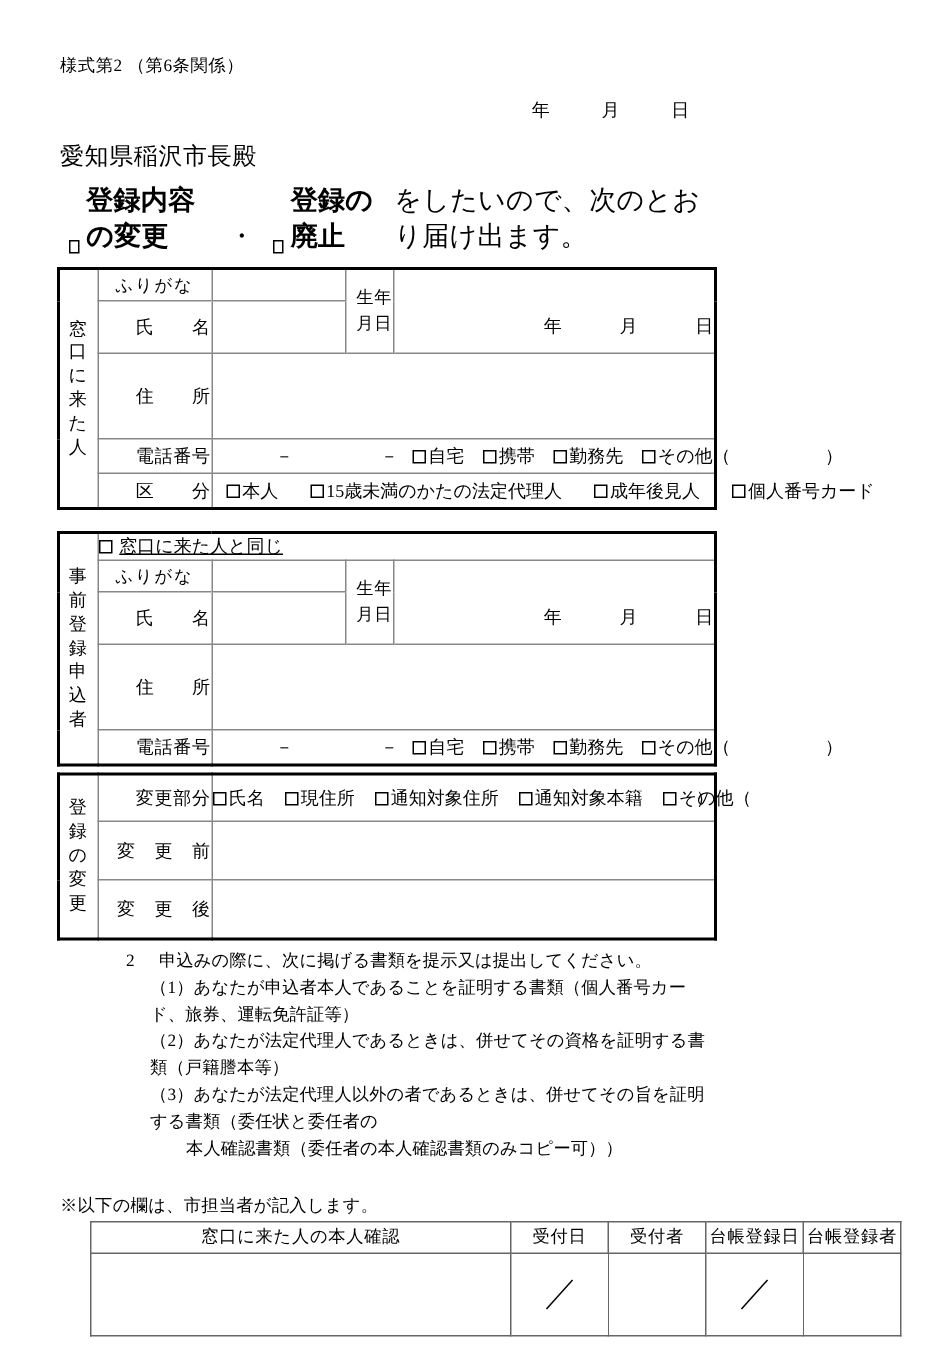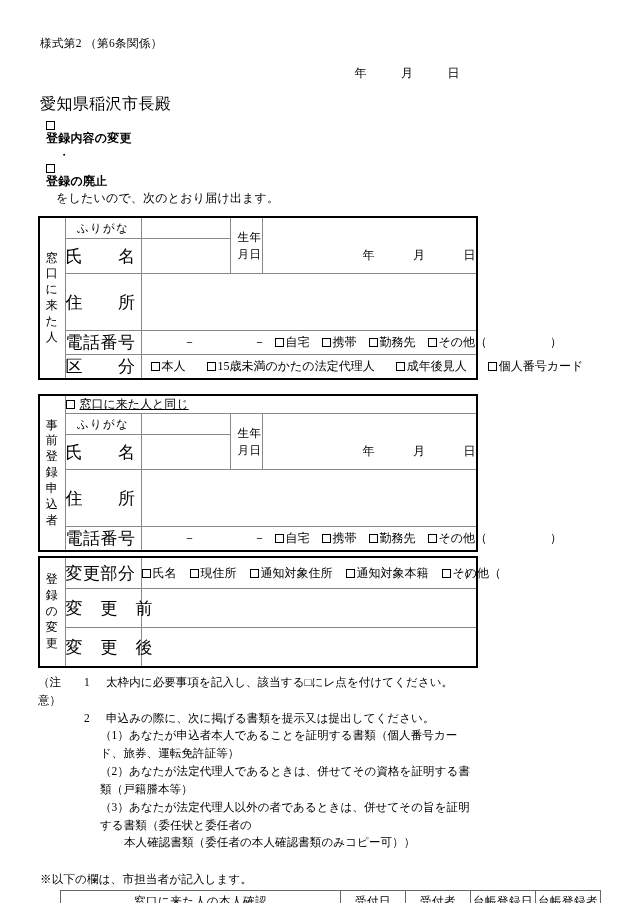--- a/index.html
+++ b/index.html
@@ -50,26 +50,25 @@
     font-size: 16px;
     letter-spacing: 0.4px;
     margin: 0 0 6px 2px;
   }
   .intro-1 {
     font-size: 12px;
     letter-spacing: 0.2px;
     margin: 0 0 7px 16px;
   }
   .intro-2 {
-    font-size: 12px;
+    font-size: 18px;
     letter-spacing: 0.2px;
     margin: 0 0 9px 8px;
     display: flex;
-    align-items: flex-start;
-    flex-direction: column;
+    align-items: flex-end;
   }
   .intro-2 .bold { font-weight: bold; }
   .cbx {
     display: inline-block;
     width: 9px;
     height: 9px;
     border: 1px solid #000;
     box-sizing: border-box;
     margin-right: 5px;
     vertical-align: -1px;
@@ -98,22 +97,22 @@
     letter-spacing: 1px;
     line-height: 1.32;
     padding: 4px 0;
     font-weight: normal;
   }
   .vlabel span {
     display: block;
   }
   .rowlabel {
     width: 76px;
-    text-align: left;
-    font-size: 17px;
+    text-align: right;
+    font-size: 12px;
     letter-spacing: 0.5px;
     white-space: nowrap;
   }
 
   .cell-blank { background: #fff; }
 
   .furi-label {
     text-align: center;
     font-size: 11.5px;
     letter-spacing: 1.2px;
@@ -401,25 +400,20 @@
         <td class="cell-blank"></td>
       </tr>
       <tr>
         <td class="rowlabel" style="height:38px">変　更　後</td>
         <td class="cell-blank"></td>
       </tr>
     </tbody>
   </table>
 
   <div class="notes">
-    <div class="note-line">
-      <span class="note-head">（注意）</span>
-      <span class="note-num">1</span>
-      <span class="note-body">太枠内に必要事項を記入し、該当する□にレ点を付けてください。</span>
-    </div>
     <div class="note-line">
       <span class="note-head"></span>
       <span class="note-num">2</span>
       <span class="note-body">申込みの際に、次に掲げる書類を提示又は提出してください。</span>
     </div>
     <div class="note-indent">（1）あなたが申込者本人であることを証明する書類（個人番号カード、旅券、運転免許証等）</div>
     <div class="note-indent">（2）あなたが法定代理人であるときは、併せてその資格を証明する書類（戸籍謄本等）</div>
     <div class="note-indent">（3）あなたが法定代理人以外の者であるときは、併せてその旨を証明する書類（委任状と委任者の</div>
     <div class="note-indent2">本人確認書類（委任者の本人確認書類のみコピー可））</div>
   </div>

